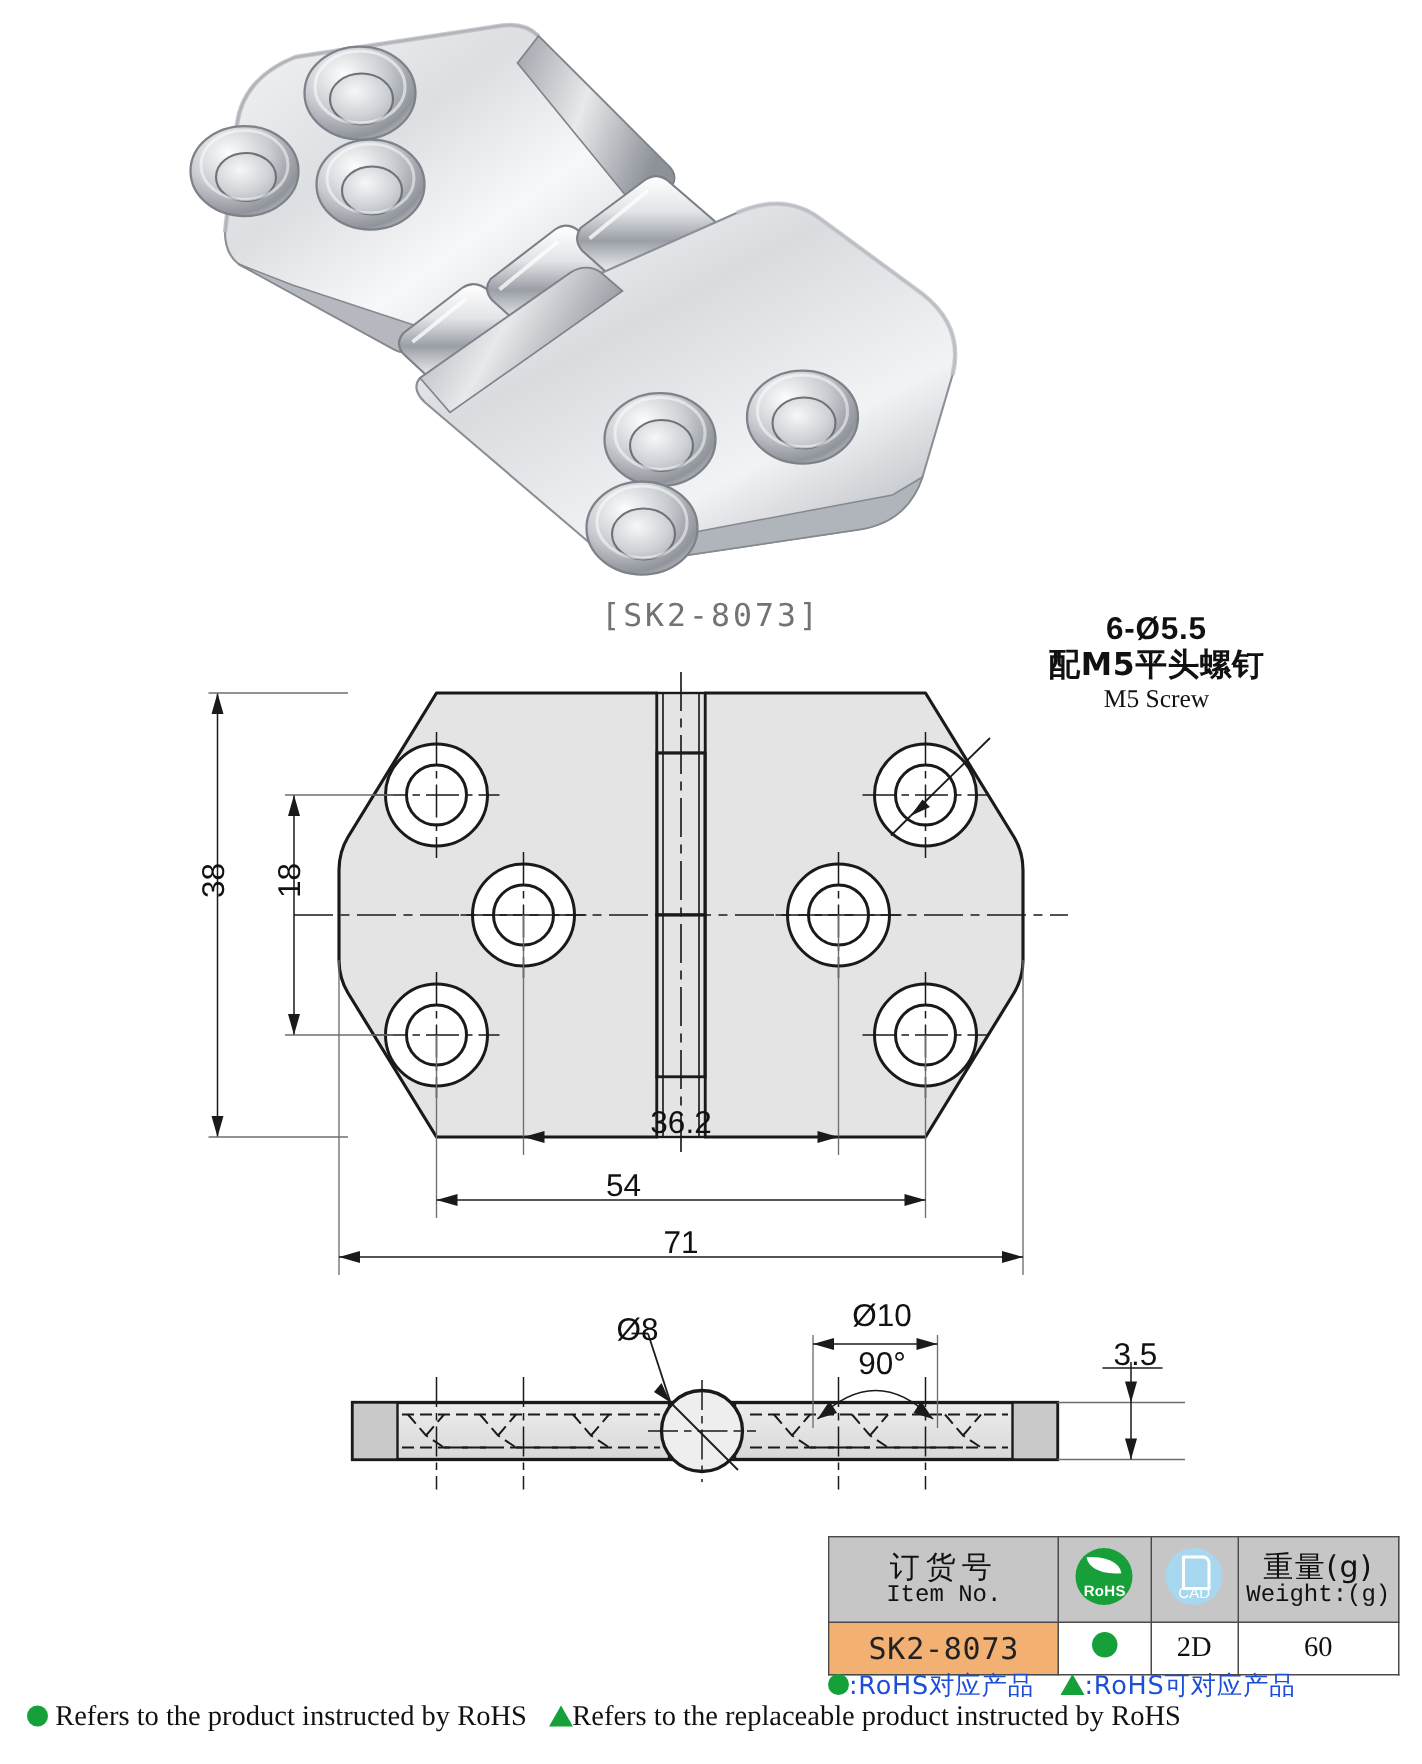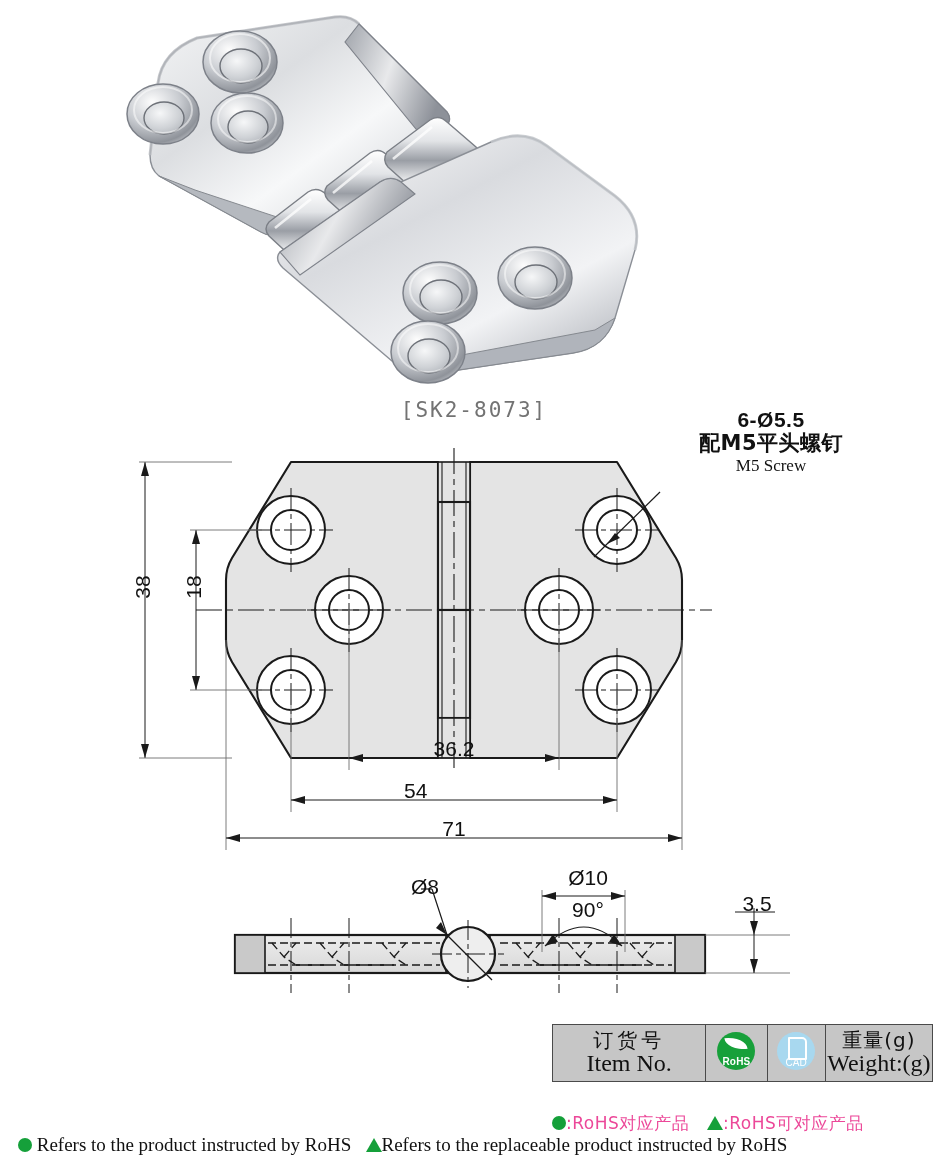--- a/index.html
+++ b/index.html
@@ -35,21 +35,21 @@
   }
   .dimtxt.rot{transform:rotate(-90deg);transform-origin:50% 50%;}
 
   
   #spec-table{left:552px;top:1024px;width:381px;border-collapse:collapse;}
   #spec-table td{border:1.6px solid #4a4a4a;text-align:center;vertical-align:middle;padding:0;}
   #spec-table .hdr{background:#c6c6c6;height:56px;}
   #spec-table .row{background:#ffffff;height:35px;}
   .c1{width:152px;} .c2{width:60px;} .c3{width:57px;} .c4{width:106px;margin-left:32px;}
   .hz{font-family:"DejaVu Sans","Liberation Sans",sans-serif;font-size:20px;letter-spacing:4px;line-height:1.05;}
-  .he{font-family:Liberation Serif, serif;font-size:24px;line-height:1.05;}
+  .he{font-family:Liberation Mono, monospace;font-size:16px;line-height:1.05;}
   .itemcell{background:#f2b173 !important;font-family:"DejaVu Sans Mono","Liberation Mono",monospace;font-size:20px;color:#222;letter-spacing:.5px;}
   .valcell{font-family:"Liberation Serif","DejaVu Serif",serif;font-size:19px;}
   .badge{display:inline-block;width:38px;height:38px;border-radius:50%;position:relative;}
   .rohs-badge{background:#17a03a;}
   .rohs-badge .leaf{
     position:absolute;left:8px;top:5px;width:22px;height:13px;background:#fff;
     border-radius:0 100% 0 100%;transform:rotate(-6deg);
   }
   .rohs-badge .txt{
     position:absolute;left:0;right:0;bottom:3px;text-align:center;color:#fff;
@@ -61,21 +61,21 @@
     border:2.2px solid #fff;border-radius:1px 5px 1px 1px;
   }
   .cad-badge .txt{
     position:absolute;left:0;right:0;bottom:2px;text-align:center;color:#fff;
     font-family:"Liberation Sans","DejaVu Sans",sans-serif;font-size:10px;font-weight:normal;
   }
   .green-dot{display:inline-block;width:17px;height:17px;border-radius:50%;background:#15a03a;}
 
   
   #legend-cn{left:552px;top:1112px;width:390px;white-space:nowrap;
-    font-family:"DejaVu Sans","Liberation Sans",sans-serif;font-size:17px;color:#ec4899;letter-spacing:.5px;}
+    font-family:"DejaVu Sans","Liberation Sans",sans-serif;font-size:17px;color:#1d4ed8;letter-spacing:.5px;}
   #legend-en{left:18px;top:1134px;width:920px;white-space:nowrap;
     font-family:"Liberation Serif","DejaVu Serif",serif;font-size:19px;color:#111;}
   .mk-dot{display:inline-block;width:14px;height:14px;border-radius:50%;background:#15a03a;vertical-align:-1px;}
   .mk-tri{display:inline-block;width:0;height:0;border-left:8px solid transparent;border-right:8px solid transparent;border-bottom:14px solid #15a03a;vertical-align:-1px;}
 </style>
 </head>
 <body>
 
 <div class="stage">
 
@@ -382,20 +382,28 @@
         <span class="badge cad-badge">
           <span class="doc"></span>
           <span class="txt">CAD</span>
         </span>
       </td>
       <td class="hdr c4">
         <div class="hz" style="letter-spacing:1px;">重量(g)</div>
         <div class="he">Weight:(g)</div>
       </td>
     </tr>
+    <tr class="row">
+      <td class="itemcell">SK2-8073</td>
+      <td>
+        <span class="green-dot"></span>
+      </td>
+      <td class="valcell">2D</td>
+      <td class="valcell">60</td>
+    </tr>
   </tbody>
     </table>
 
   <div class="abs" id="legend-cn">
     <span class="mk-dot"></span><span>:RoHS对应产品</span>
     &nbsp;&nbsp;<span class="mk-tri"></span><span>:RoHS可对应产品</span>
   </div>
 
   <div class="abs" id="legend-en">
     <span class="mk-dot"></span>&nbsp;<span>Refers to the product instructed by RoHS</span>

